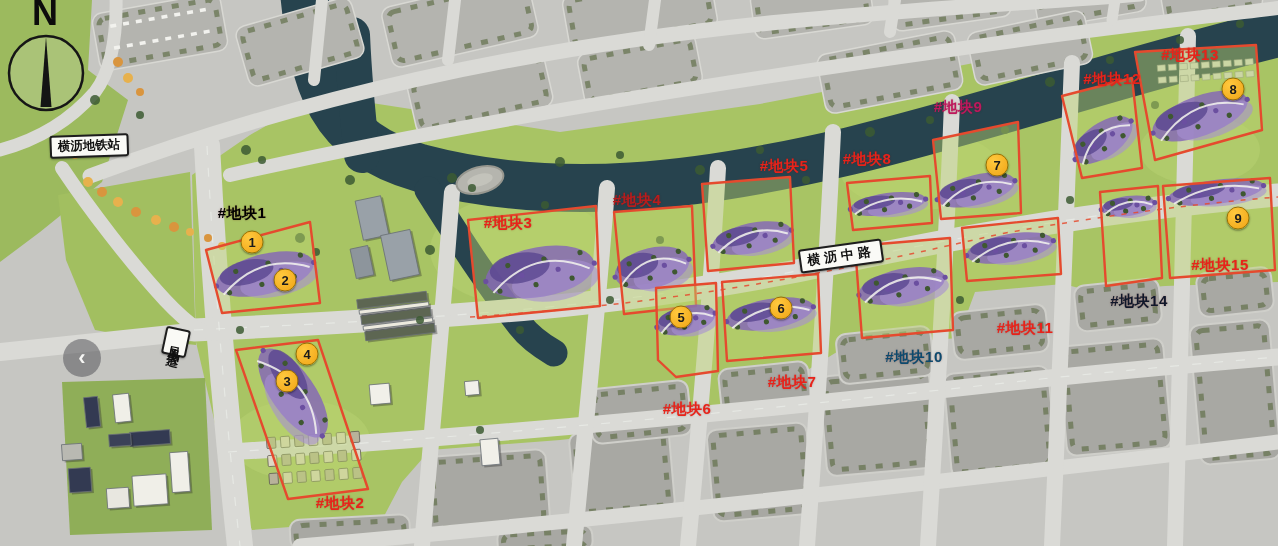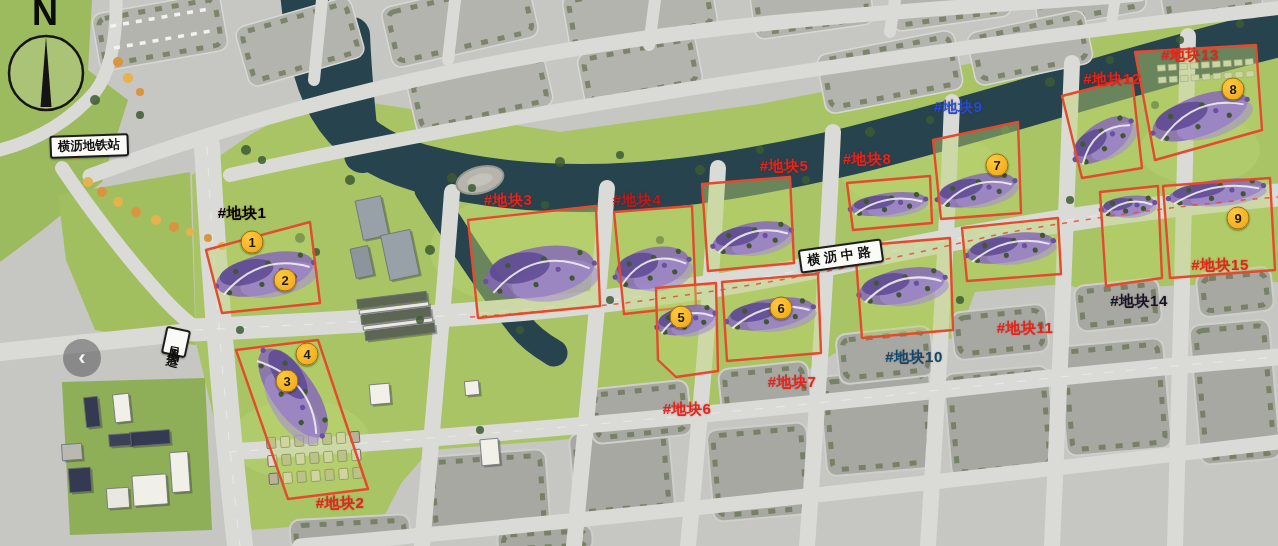--- a/index.html
+++ b/index.html
@@ -643,27 +643,27 @@
   </svg>
   <div class="n-letter" style="left:45px;top:13px">N</div>
 
   <div class="map-tag tag-station" style="left:89px;top:146px">横沥地铁站</div>
   <div class="map-tag tag-vroad" style="left:176px;top:342px">凤凰大道</div>
   <div class="map-tag tag-hroad" style="left:841px;top:256px">横沥中路</div>
 
   <div id="plot-labels">
       <div class="plot-label" style="left: 242px; top: 213px; color: #000000;">#地块1</div>
       <div class="plot-label" style="left: 340px; top: 503px; color: rgb(232, 35, 26);">#地块2</div>
-      <div class="plot-label" style="left: 508px; top: 200px; color: rgb(232, 35, 26);">#地块3</div>
+      <div class="plot-label" style="left: 508px; top: 223px; color: rgb(232, 35, 26);">#地块3</div>
       <div class="plot-label" style="left: 637px; top: 200px; color: #b91c1c;">#地块4</div>
       <div class="plot-label" style="left: 737px; top: 166px; color: rgb(232, 35, 26); margin-left: 47px;">#地块5</div>
       <div class="plot-label" style="left: 687px; top: 409px; color: rgb(232, 35, 26);">#地块6</div>
       <div class="plot-label" style="left: 792px; top: 382px; color: rgb(232, 35, 26); text-align: center;">#地块7</div>
       <div class="plot-label" style="left: 867px; top: 159px; color: rgb(232, 35, 26);">#地块8</div>
-      <div class="plot-label" style="left: 958px; top: 107px; color: #1d4ed8;">#地块9</div>
+      <div class="plot-label" style="left: 958px; top: 107px; color: #be185d;">#地块9</div>
       <div class="plot-label" style="left: 914px; top: 357px; color: #0c4a6e;">#地块10</div>
       <div class="plot-label" style="left: 1025px; top: 328px; color: rgb(232, 35, 26);">#地块11</div>
       <div class="plot-label" style="left: 1112px; top: 79px; color: rgb(232, 35, 26);">#地块12</div>
       <div class="plot-label" style="left: 1190px; top: 55px; color: rgb(232, 35, 26); text-align: right;">#地块13</div>
       <div class="plot-label" style="left: 1139px; top: 301px; color: #0f172a;">#地块14</div>
       <div class="plot-label" style="left: 1220px; top: 265px; color: rgb(232, 35, 26);">#地块15</div>
     </div>
   <div id="markers">
       <div class="marker" style="left: 252px; top: 242px; color: rgb(27, 27, 27);">1</div>
       <div class="marker" style="left: 285px; top: 280px; color: rgb(27, 27, 27);">2</div>

